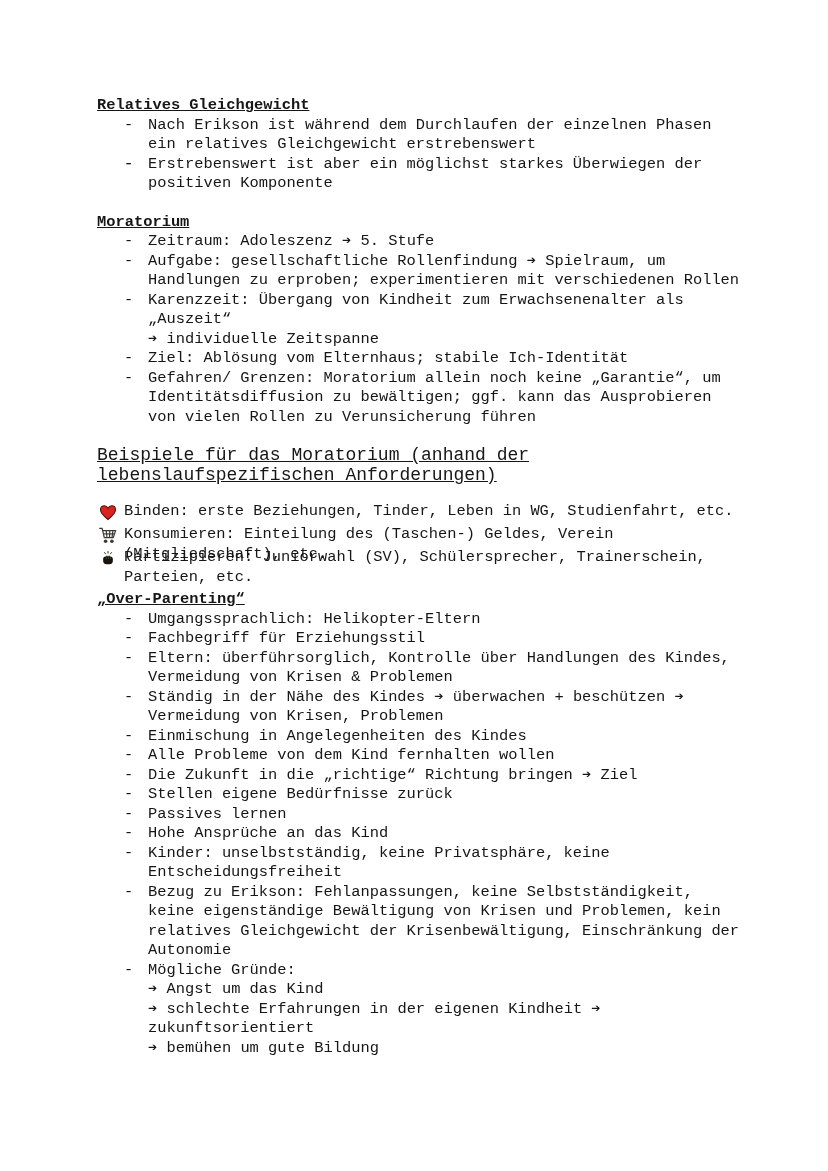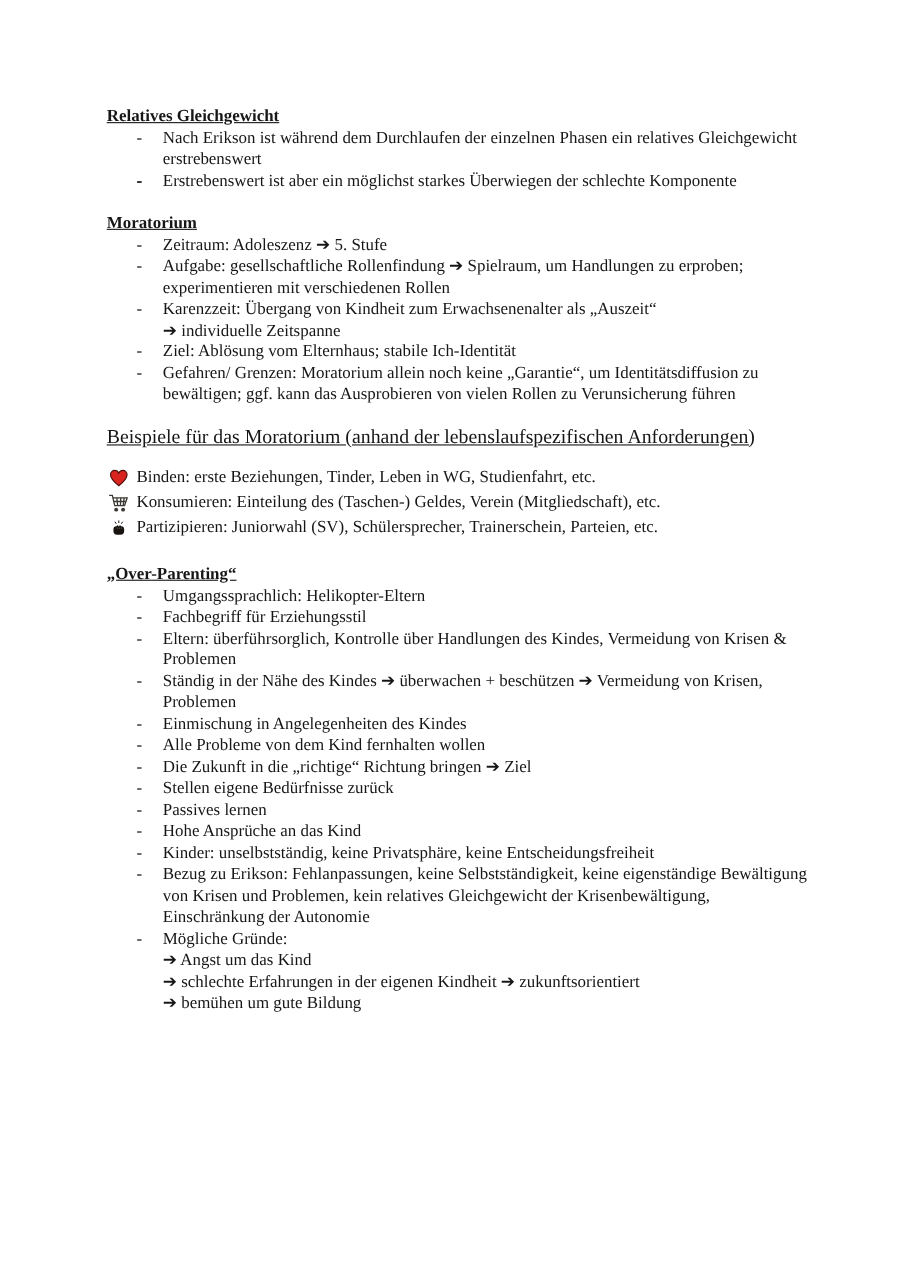--- a/index.html
+++ b/index.html
@@ -7,21 +7,21 @@
     width:828px;height:1171px;background:#ffffff;
     font-family:"Liberation Serif","DejaVu Sans",serif;
     color:#161616;
     -webkit-font-smoothing:antialiased;
   }
   .page{position:relative;width:828px;height:1171px;background:#ffffff;overflow:hidden;}
   .content{
     position:absolute;left:97px;top:96px;width:644px;
     font-size:15.4px;line-height:19.5px;
   }
-  .section{margin:0 0 19px 0;}
+  .section{margin:0 0 19px 0;font-family:Liberation Mono, monospace;}
   .heading{
     font-size:15.4px;line-height:19.5px;margin:0;
     font-weight:bold;text-decoration:underline;
   }
   .subheading{
     font-size:18px;line-height:19.5px;margin:0 0 17px 0;
     font-weight:normal;text-decoration:underline;
   }
   ul.dash-list{list-style:none;margin:0;padding:0;}
   ul.dash-list li{position:relative;padding-left:51px;}
@@ -36,21 +36,21 @@
 <body>
 
 <div class="page">
   <div class="content">
 
     <div class="section">
       <h2 class="heading">Relatives Gleichgewicht</h2>
       <ul class="dash-list">
         <li><span class="dash">-</span><span class="txt">Nach Erikson ist während dem Durchlaufen der einzelnen Phasen ein relatives Gleichgewicht erstrebenswert</span></li>
         <li><span class="dash">-</span></li>
-        <li><span class="dash">-</span><span class="txt">Erstrebenswert ist aber ein möglichst starkes Überwiegen der schlechte Komponente</span></li>
+        <li><span class="dash">-</span><span class="txt">Erstrebenswert ist aber ein möglichst starkes Überwiegen der positiven Komponente</span></li>
       </ul>
     </div>
 
     <div class="section">
       <h2 class="heading">Moratorium</h2>
       <ul class="dash-list">
         <li><span class="dash">-</span><span class="txt">Zeitraum: Adoleszenz ➔ 5. Stufe</span></li>
         <li><span class="dash">-</span><span class="txt">Aufgabe: gesellschaftliche Rollenfindung ➔ Spielraum, um Handlungen zu erproben; experimentieren mit verschiedenen Rollen</span></li>
         <li><span class="dash">-</span><span class="txt">Karenzzeit: Übergang von Kindheit zum Erwachsenenalter als „Auszeit“
 ➔ individuelle Zeitspanne</span></li>

